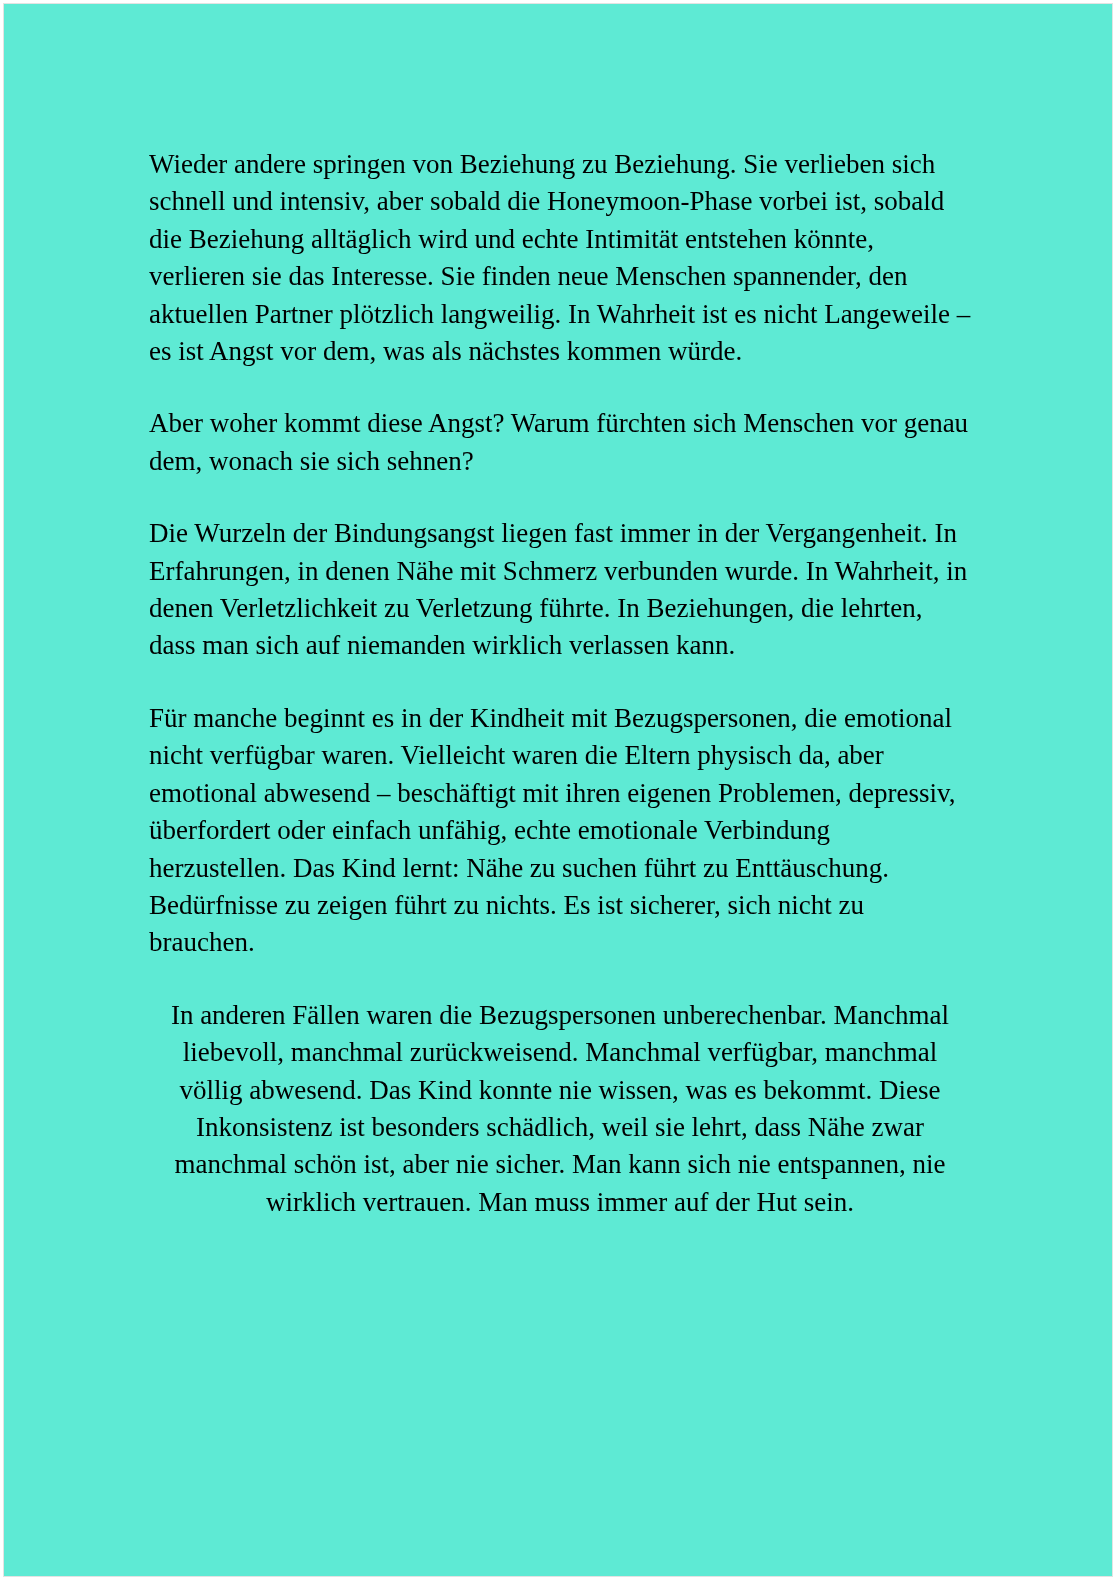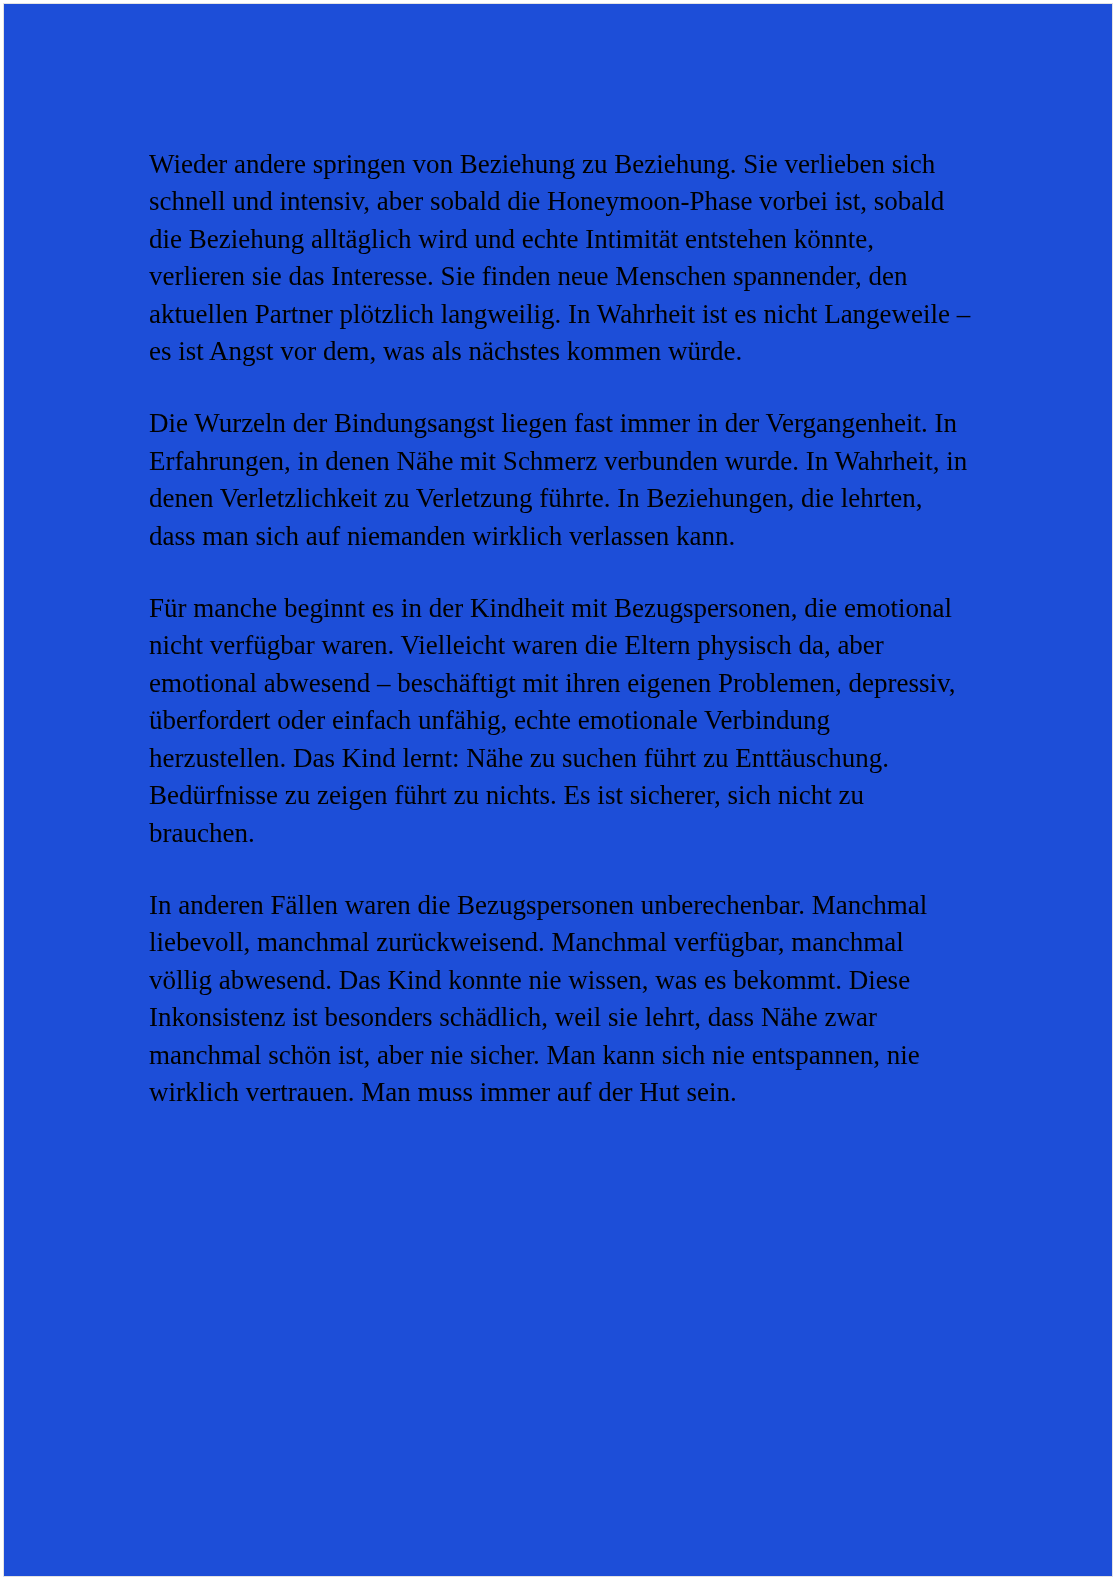--- a/index.html
+++ b/index.html
@@ -31,26 +31,28 @@
     color: #000000;
     text-align: left;
     letter-spacing: 0;
   }
   .text-block p {
     margin: 0 0 35px 0;
     padding: 0;
   }
   .text-block p:last-child {
     margin-bottom: 0;
+    text-align: center;
   }
 </style>
 </head>
 <body>
 
-<div class="page" style="background: #1d4ed8; border-color: rgb(227, 227, 227);">
+<div class="page" style="background: #5eead4; border-color: rgb(227, 227, 227);">
   <div class="text-block" style="color: rgb(0, 0, 0);">
 
   <p>Wieder andere springen von Beziehung zu Beziehung. Sie verlieben sich schnell und intensiv, aber sobald die Honeymoon-Phase vorbei ist, sobald die Beziehung alltäglich wird und echte Intimität entstehen könnte, verlieren sie das Interesse. Sie finden neue Menschen spannender, den aktuellen Partner plötzlich langweilig. In Wahrheit ist es nicht Langeweile – es ist Angst vor dem, was als nächstes kommen würde.</p>
+      <p>Aber woher kommt diese Angst? Warum fürchten sich Menschen vor genau dem, wonach sie sich sehnen?</p>
       <p>Die Wurzeln der Bindungsangst liegen fast immer in der Vergangenheit. In Erfahrungen, in denen Nähe mit Schmerz verbunden wurde. In Wahrheit, in denen Verletzlichkeit zu Verletzung führte. In Beziehungen, die lehrten, dass man sich auf niemanden wirklich verlassen kann.</p>
       <p>Für manche beginnt es in der Kindheit mit Bezugspersonen, die emotional nicht verfügbar waren. Vielleicht waren die Eltern physisch da, aber emotional abwesend – beschäftigt mit ihren eigenen Problemen, depressiv, überfordert oder einfach unfähig, echte emotionale Verbindung herzustellen. Das Kind lernt: Nähe zu suchen führt zu Enttäuschung. Bedürfnisse zu zeigen führt zu nichts. Es ist sicherer, sich nicht zu brauchen.</p>
       <p>In anderen Fällen waren die Bezugspersonen unberechenbar. Manchmal liebevoll, manchmal zurückweisend. Manchmal verfügbar, manchmal völlig abwesend. Das Kind konnte nie wissen, was es bekommt. Diese Inkonsistenz ist besonders schädlich, weil sie lehrt, dass Nähe zwar manchmal schön ist, aber nie sicher. Man kann sich nie entspannen, nie wirklich vertrauen. Man muss immer auf der Hut sein.</p>
     </div>
 </div>
 
 </body></html>

